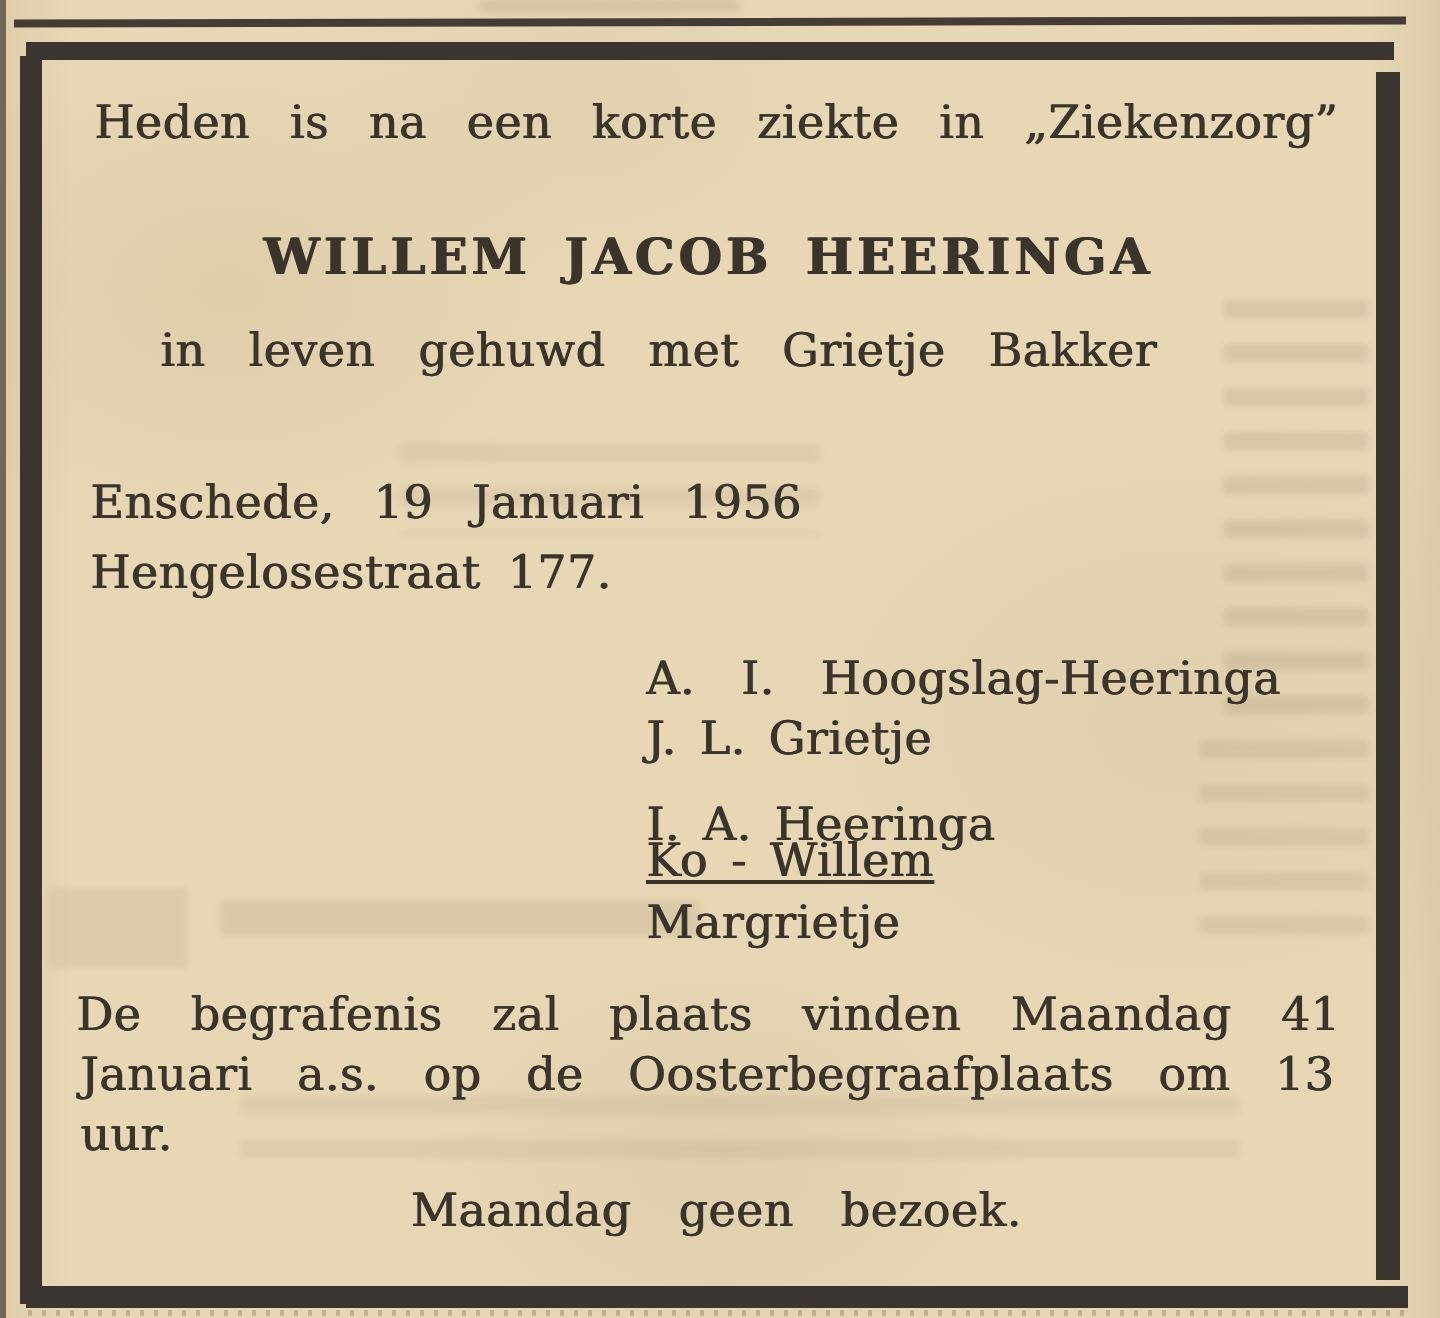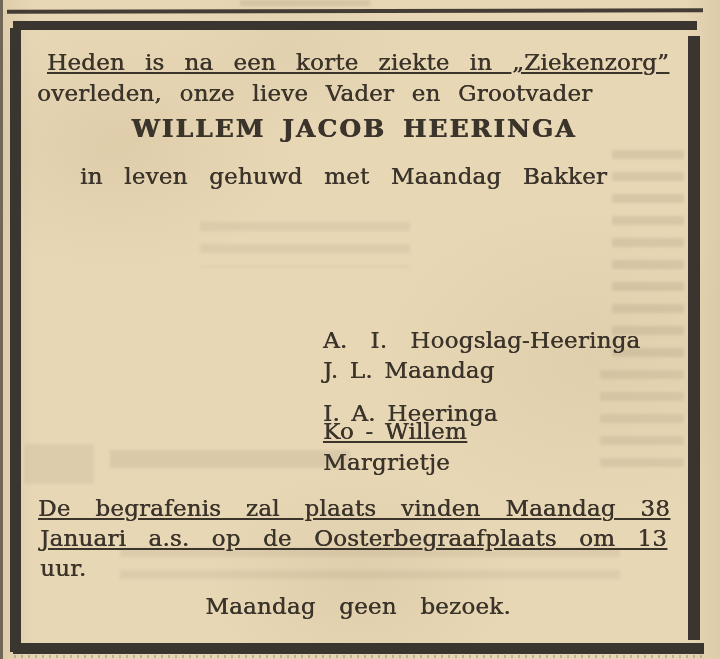--- a/index.html
+++ b/index.html
@@ -21,21 +21,21 @@
   #border-left{left:10px;top:28px;width:11px;height:624px;}
   #border-right{left:688px;top:36px;width:12px;height:604px;}
   #border-bottom{left:13px;top:643px;width:691px;height:11px;}
   #column-rule{left:711px;top:0;width:3px;height:659px;background:#554e42;opacity:.8;}
 
   .line{
     position:absolute;font-size:23px;line-height:26px;white-space:pre;
     text-shadow:.45px 0 0 currentColor;
     letter-spacing:.2px;
   }
-  .just{white-space:normal;text-align:justify;text-align-last:justify;letter-spacing:.2px;text-decoration:underline;}
+  .just{white-space:normal;text-align:justify;text-align-last:justify;letter-spacing:.2px;}
 
   #intro-1{left:47px;top:49px;width:622px;}
   #intro-2{left:37px;top:80px;word-spacing:10px;}
   #deceased{left:22px;top:116px;width:632px;text-align:center;
             font-weight:bold;font-size:25px;letter-spacing:2px;word-spacing:6px;
             text-shadow:.6px 0 0 currentColor;white-space:pre;padding-left:16px;}
   #marriage{left:80px;top:163px;word-spacing:14px;}
   #age{left:39px;top:194px;word-spacing:8px;}
   #place-date{left:45px;top:239px;word-spacing:12px;}
   #address{left:45px;top:274px;word-spacing:6px;}
@@ -79,31 +79,32 @@
 
   <div class="bar" id="rule-top-thin"></div>
   <div class="bar" id="border-top"></div>
   <div class="bar" id="border-left"></div>
   <div class="bar" id="border-right"></div>
   <div class="bar" id="border-bottom"></div>
   <div id="column-rule"></div>
   <div id="dot-strip"></div>
 
   <div class="line just" id="intro-1">Heden is na een korte ziekte in „Ziekenzorg”</div>
-  <div class="line" id="intro-2">overleden, onze lieve Vader en Grootvader</div>
 
   <div class="line" id="deceased">WILLEM JACOB HEERINGA</div>
 
-  <div class="line" id="marriage">in leven gehuwd met Maandag Bakker</div>
+  <div class="line" id="marriage">in leven gehuwd met Grietje Bakker</div>
 
+  <div class="line" id="place-date">Enschede, 19 Januari 1956</div>
+  <div class="line" id="address">Hengelosestraat 177.</div>
 
   <div class="line rel" id="rel-0">A.  I.  Hoogslag-Heeringa</div>
-  <div class="line rel" id="rel-1">J. L. Maandag</div>
+  <div class="line rel" id="rel-1">J. L. Grietje</div>
   <div class="line rel" id="rel-2">I. A. Heeringa</div>
   <div class="line rel" id="rel-3">Ko - Willem</div>
   <div class="line rel" id="rel-4">Margrietje</div>
 
-  <div class="line just" id="funeral-1">De begrafenis zal plaats vinden Maandag 38</div>
+  <div class="line just" id="funeral-1">De begrafenis zal plaats vinden Maandag 41</div>
   <div class="line just" id="funeral-2">Januari a.s. op de Oosterbegraafplaats om 13</div>
   <div class="line" id="funeral-3">uur.</div>
 
   <div class="line" id="closing">Maandag geen bezoek.</div>
 </div>
 
 </body></html>

